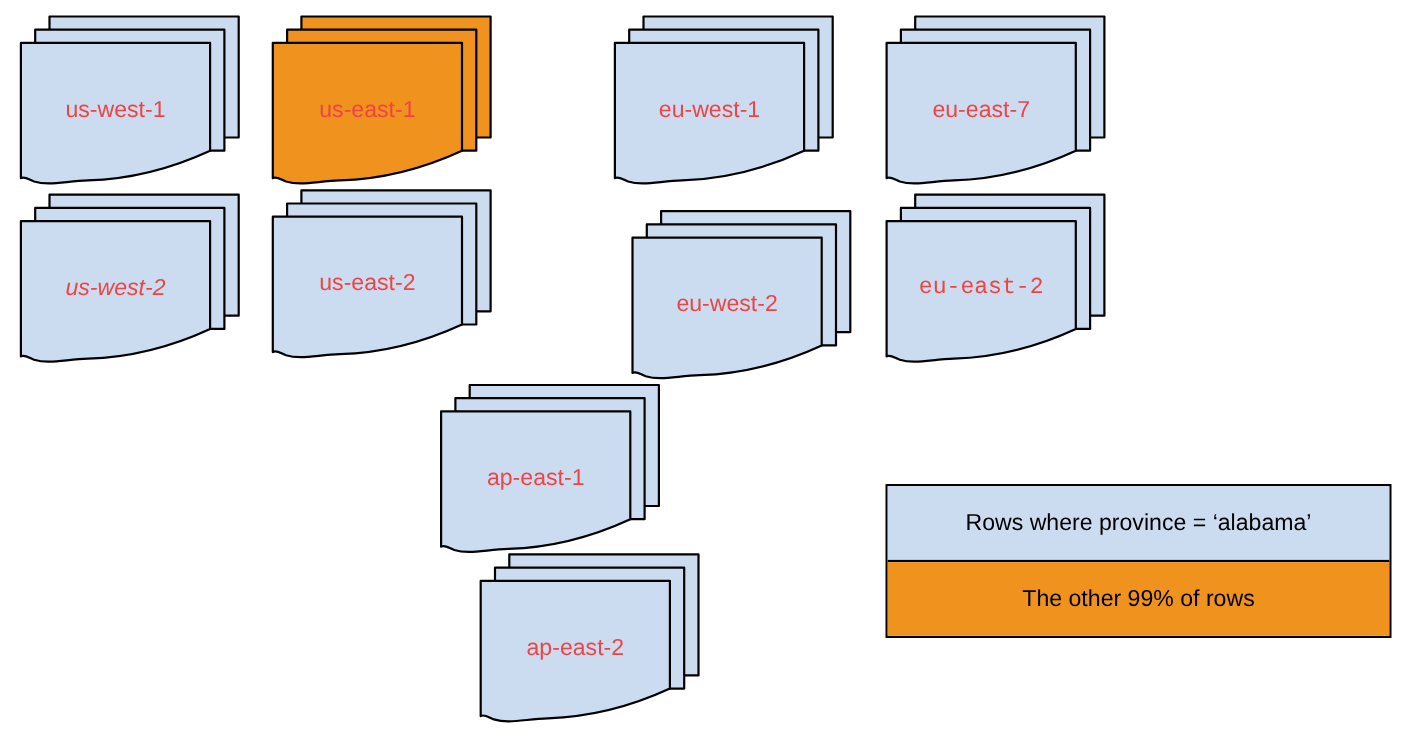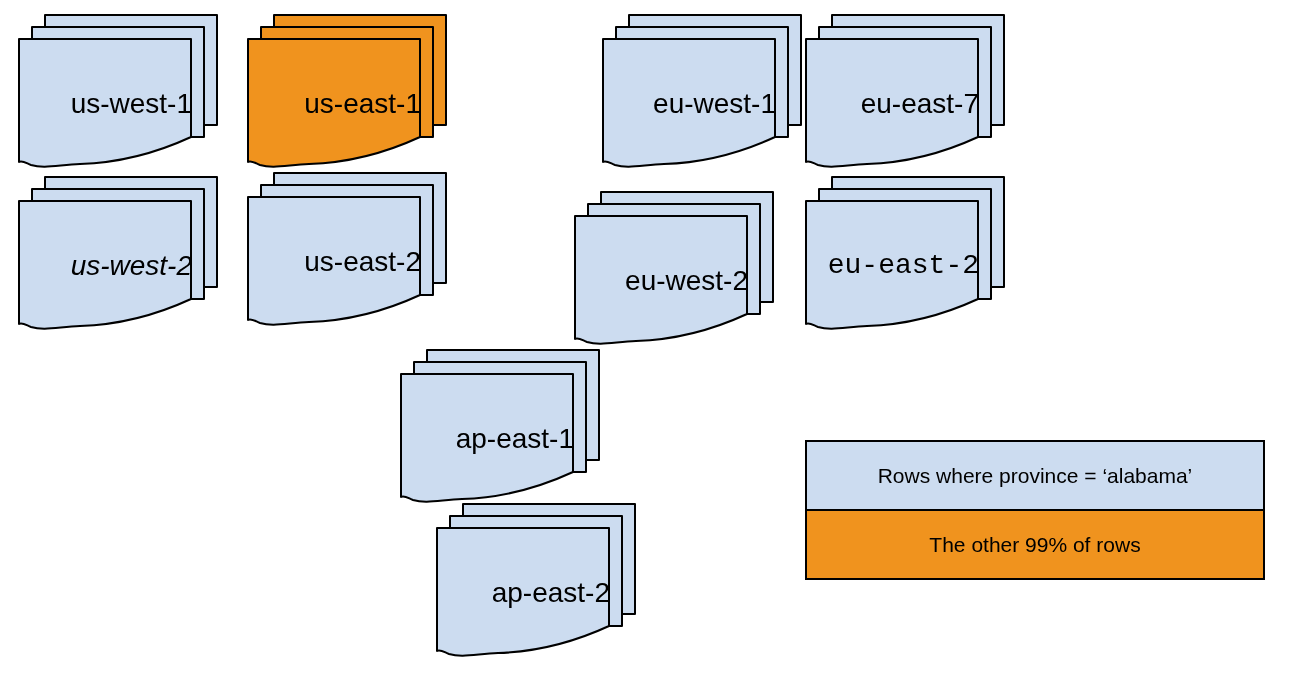--- a/index.html
+++ b/index.html
@@ -33,23 +33,23 @@
     stroke-linejoin: round;
   }
   .stack.orange .card {
     fill: var(--doc-orange, #f0931e);
   }
   .stack-label {
     position: absolute;
     left: 0;
     top: 74px;
     width: 174px;
-    text-align: right;
-    font-size: 28px;
-    color: #000000;
+    text-align: center;
+    font-size: 21px;
+    color: #ef4444;
     white-space: nowrap;
   }
   .legend {
     position: absolute;
     left: 805px;
     top: 440px;
     width: 460px;
     height: 140px;
     border: 2px solid var(--stroke, #000000);
     box-sizing: border-box;
@@ -88,21 +88,21 @@
 
   <div class="stack orange" style="left:247px; top:14px;">
     <svg width="201" height="158" viewBox="0 0 201 158">
       <rect class="card" x="27" y="1" width="172" height="110"></rect>
       <rect class="card" x="14" y="13" width="172" height="110"></rect>
       <path class="card" d="M1,25 L173,25 L173,123 C134,141 96,149 62,150 C40,151 26,155 13,151 C8,149 4,146 1,148 Z"></path>
     </svg>
     <div class="stack-label">us-east-1</div>
   </div>
 
-  <div class="stack" style="left:602px; top:14px;">
+  <div class="stack" style="left:558px; top:14px;">
     <svg width="201" height="158" viewBox="0 0 201 158">
       <rect class="card" x="27" y="1" width="172" height="110"></rect>
       <rect class="card" x="14" y="13" width="172" height="110"></rect>
       <path class="card" d="M1,25 L173,25 L173,123 C134,141 96,149 62,150 C40,151 26,155 13,151 C8,149 4,146 1,148 Z"></path>
     </svg>
     <div class="stack-label">eu-west-1</div>
   </div>
 
   <div class="stack" style="left:805px; top:14px;">
     <svg width="201" height="158" viewBox="0 0 201 158">

